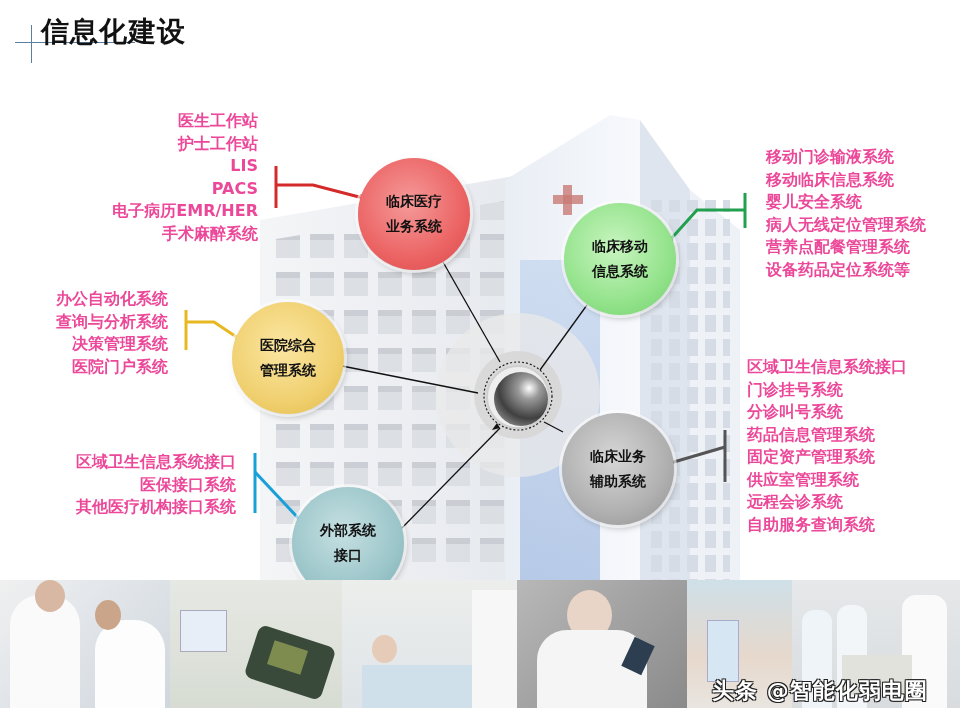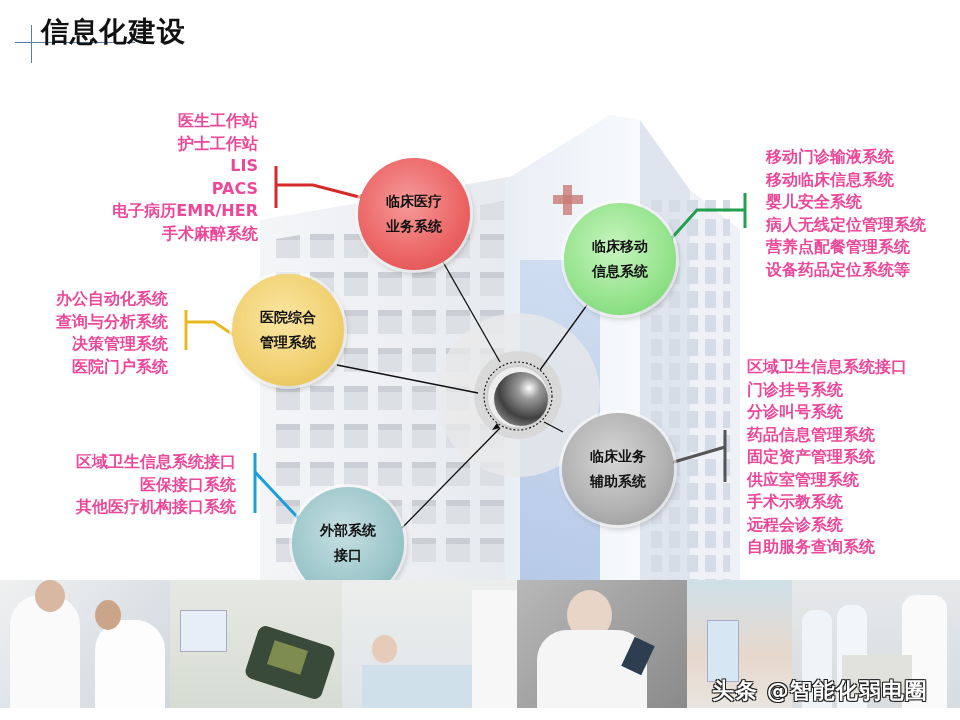--- a/index.html
+++ b/index.html
@@ -123,21 +123,21 @@
   </div>
 </div>
 
 <div class="node" style="left:564px;top:203px;width:112px;height:112px;background:radial-gradient(circle at 45% 40%, #c8f5c0 0%, #94e38c 60%, #6fcf69 100%);">
   <div>
     <span>临床移动</span>
     <span>信息系统</span>
   </div>
 </div>
 
-<div class="node" style="left:232px;top:274px;width:112px;height:112px;background:radial-gradient(circle at 45% 40%, #fbe6a2 0%, #f0d070 60%, #e0b845 100%);justify-content:center;">
+<div class="node" style="left:232px;top:302px;width:112px;height:112px;background:radial-gradient(circle at 45% 40%, #fbe6a2 0%, #f0d070 60%, #e0b845 100%);justify-content:center;">
   <div>
     <span>医院综合</span>
     <span>管理系统</span>
   </div>
 </div>
 
 <div class="node" style="left:562px;top:413px;width:112px;height:112px;background:radial-gradient(circle at 45% 40%, #d6d6d6 0%, #b0b0b0 60%, #8e8e8e 100%);">
   <div>
     <span>临床业务</span>
     <span>辅助系统</span>
@@ -176,21 +176,20 @@
   <div>医院门户系统</div>
 </div>
 
 <div class="list" style="left:747px;top:356px;">
   <div>区域卫生信息系统接口</div>
   <div>门诊挂号系统</div>
   <div>分诊叫号系统</div>
   <div>药品信息管理系统</div>
   <div>固定资产管理系统</div>
   <div>供应室管理系统</div>
-  <div>手术示教系统</div>
   <div>远程会诊系统</div>
   <div>自助服务查询系统</div>
 </div>
 
 <div class="list right-align" style="right:724px;top:451px;margin-left:20px;">
   <div>区域卫生信息系统接口</div>
   <div>医保接口系统</div>
   <div>其他医疗机构接口系统</div>
 </div>
 

